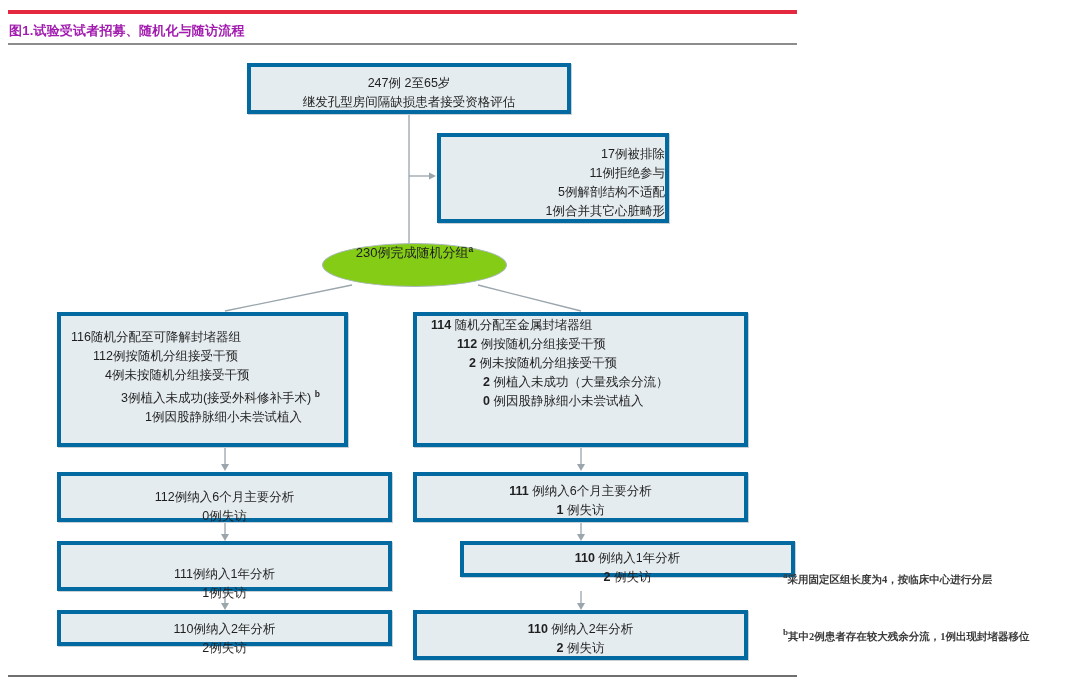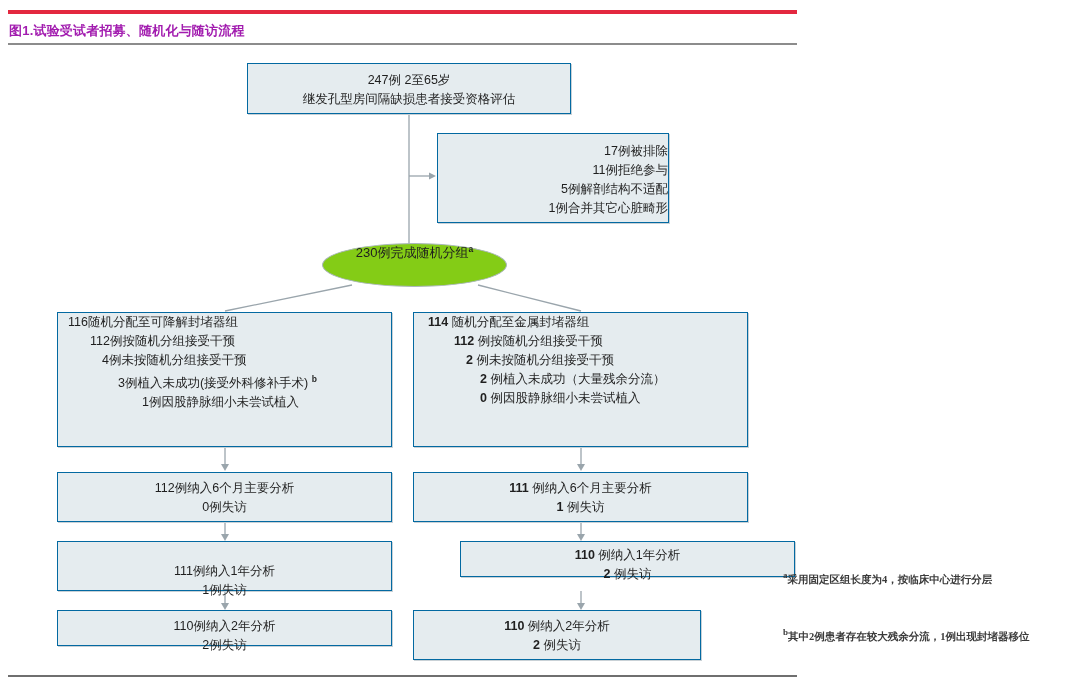--- a/index.html
+++ b/index.html
@@ -48,21 +48,21 @@
     width: 789px;
     height: 2px;
     background: #6f6f6f;
   }
 
   
   .node {
     position: absolute;
     box-sizing: border-box;
     background: #e5ecef;
-    border: 1px solid #0369a1;
+    border: 4px solid #0369a1;
     box-shadow: 1px 1px 0 #c9d1d6;
   }
   .node .line {
     font-size: 12.5px;
     line-height: 19px;
     color: #1f1f1f;
     white-space: nowrap;
   }
   .ctr { text-align: center; }
   .bold { font-weight: bold; }
@@ -81,40 +81,40 @@
     box-sizing: border-box;
     background: #84cc16;
     border: 1px solid #aab6bd;
     border-radius: 50%;
     display: flex;
     justify-content: center;
     font-size: 13px;
     color: #1f1f1f;
   }
 
-  #node-left-arm  { left: 57px;  top: 312px; width: 335px; height: 135px; padding-top: 0; }
+  #node-left-arm  { left: 57px;  top: 312px; width: 291px; height: 135px; padding-top: 12px; }
   #node-right-arm { left: 413px; top: 312px; width: 335px; height: 135px; padding-top: 0; }
   #node-left-arm .line, #node-right-arm .line { text-align: left; }
   #node-left-arm .l0  { padding-left: 10px; }
   #node-left-arm .l1  { padding-left: 32px; }
   #node-left-arm .l2  { padding-left: 44px; }
   #node-left-arm .l3  { padding-left: 60px; }
   #node-left-arm .l4  { padding-left: 60px; margin-left: 24px; }
   #node-right-arm .l0 { padding-left: 14px; }
   #node-right-arm .l1 { padding-left: 40px; }
   #node-right-arm .l2 { padding-left: 52px; }
   #node-right-arm .l3 { padding-left: 66px; }
   #node-right-arm .l4 { padding-left: 66px; }
 
-  #node-l-6m  { left: 57px;  top: 472px; width: 335px; height: 50px; padding-top: 6px; }
+  #node-l-6m  { left: 57px;  top: 472px; width: 335px; height: 50px; padding-top: 12px; }
   #node-l-1y  { left: 57px;  top: 541px; width: 335px; height: 50px; padding-top: 20px; }
   #node-l-2y  { left: 57px;  top: 610px; width: 335px; height: 36px; padding-top: 6px; }
   #node-r-6m  { left: 413px; top: 472px; width: 335px; height: 50px; padding-top: 6px; }
   #node-r-1y  { left: 413px; top: 541px; width: 335px; height: 36px; padding-top: 4px; margin-left: 47px; }
-  #node-r-2y  { left: 413px; top: 610px; width: 288px; height: 50px; padding-top: 6px; }
+  #node-r-2y  { left: 413px; top: 610px; width: 335px; height: 50px; padding-top: 6px; }
 
   sup { font-size: 8.5px; vertical-align: super; font-weight: bold; }
 
   .connectors {
     position: absolute;
     left: 0; top: 0;
     width: 1080px; height: 689px;
     pointer-events: none;
   }
 

